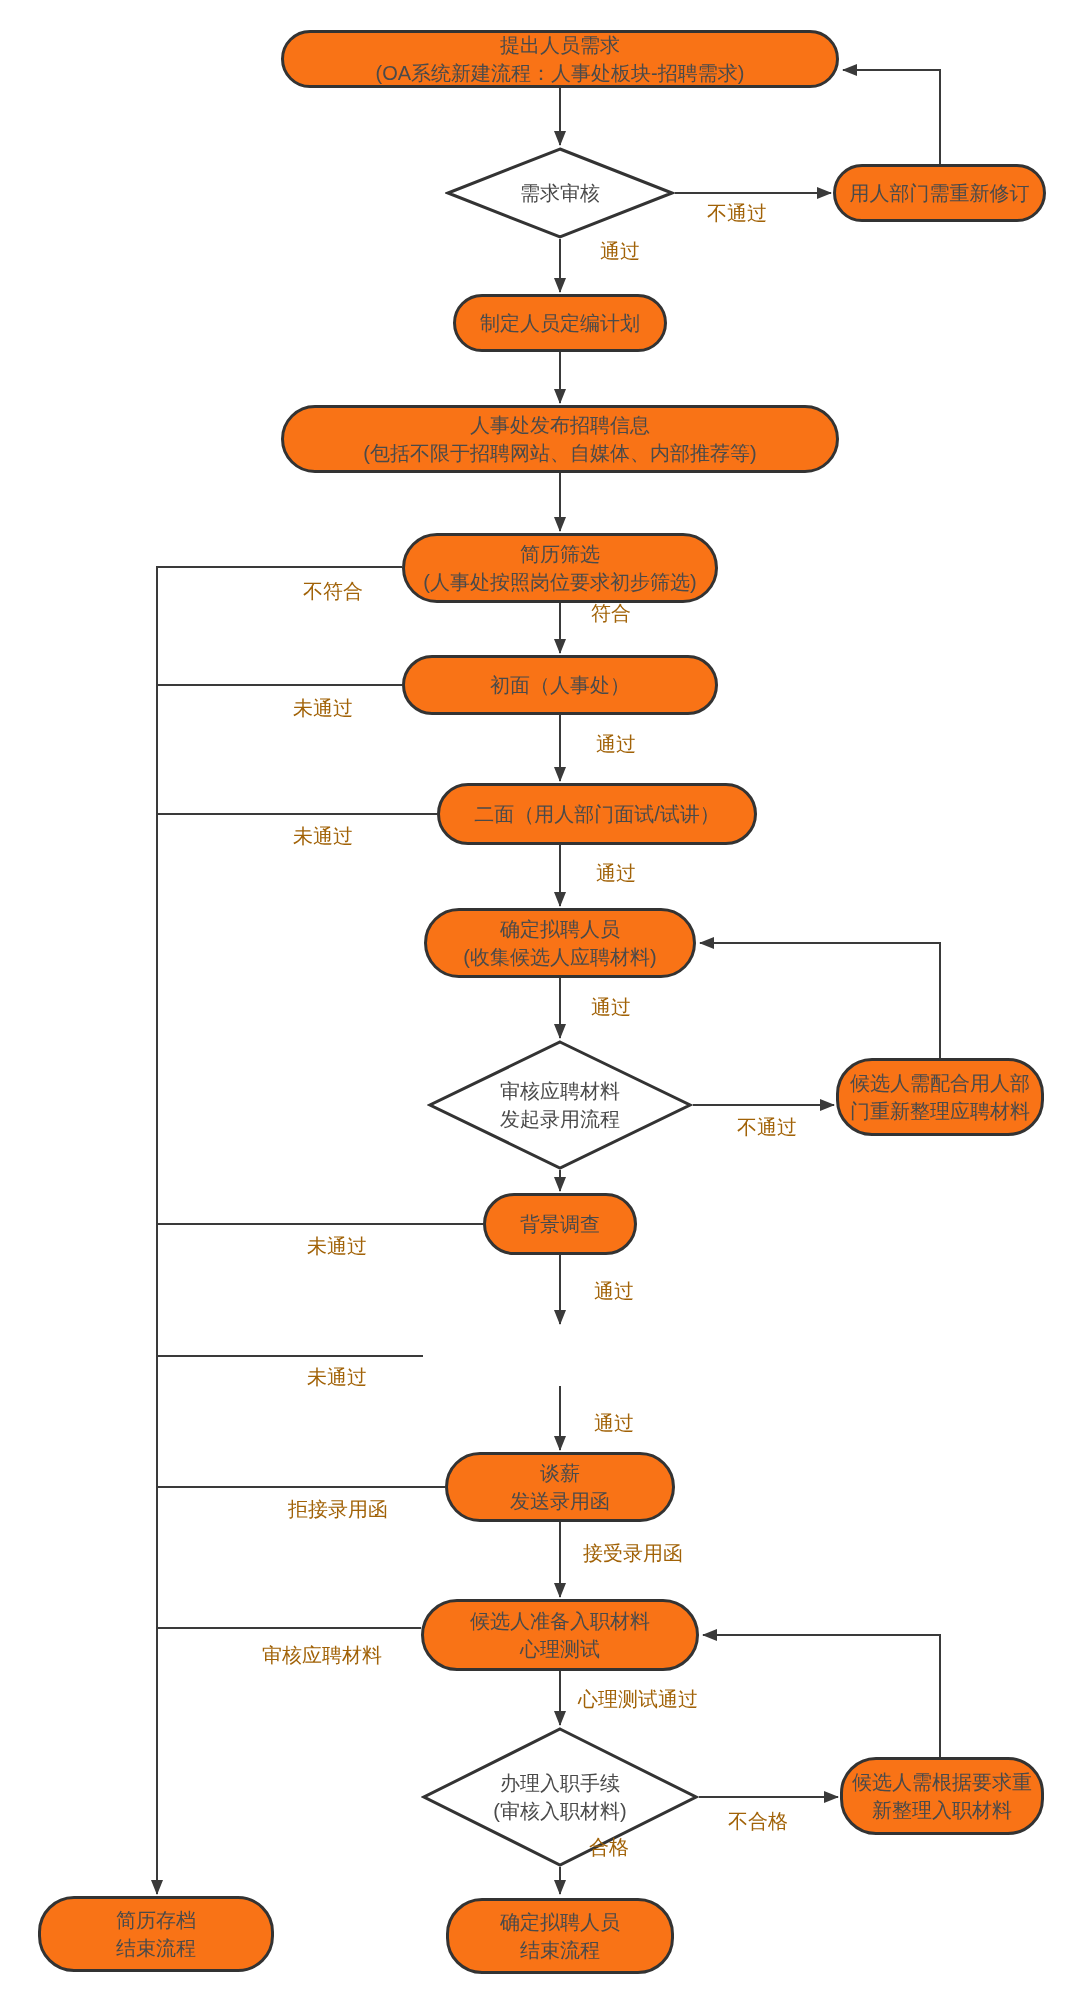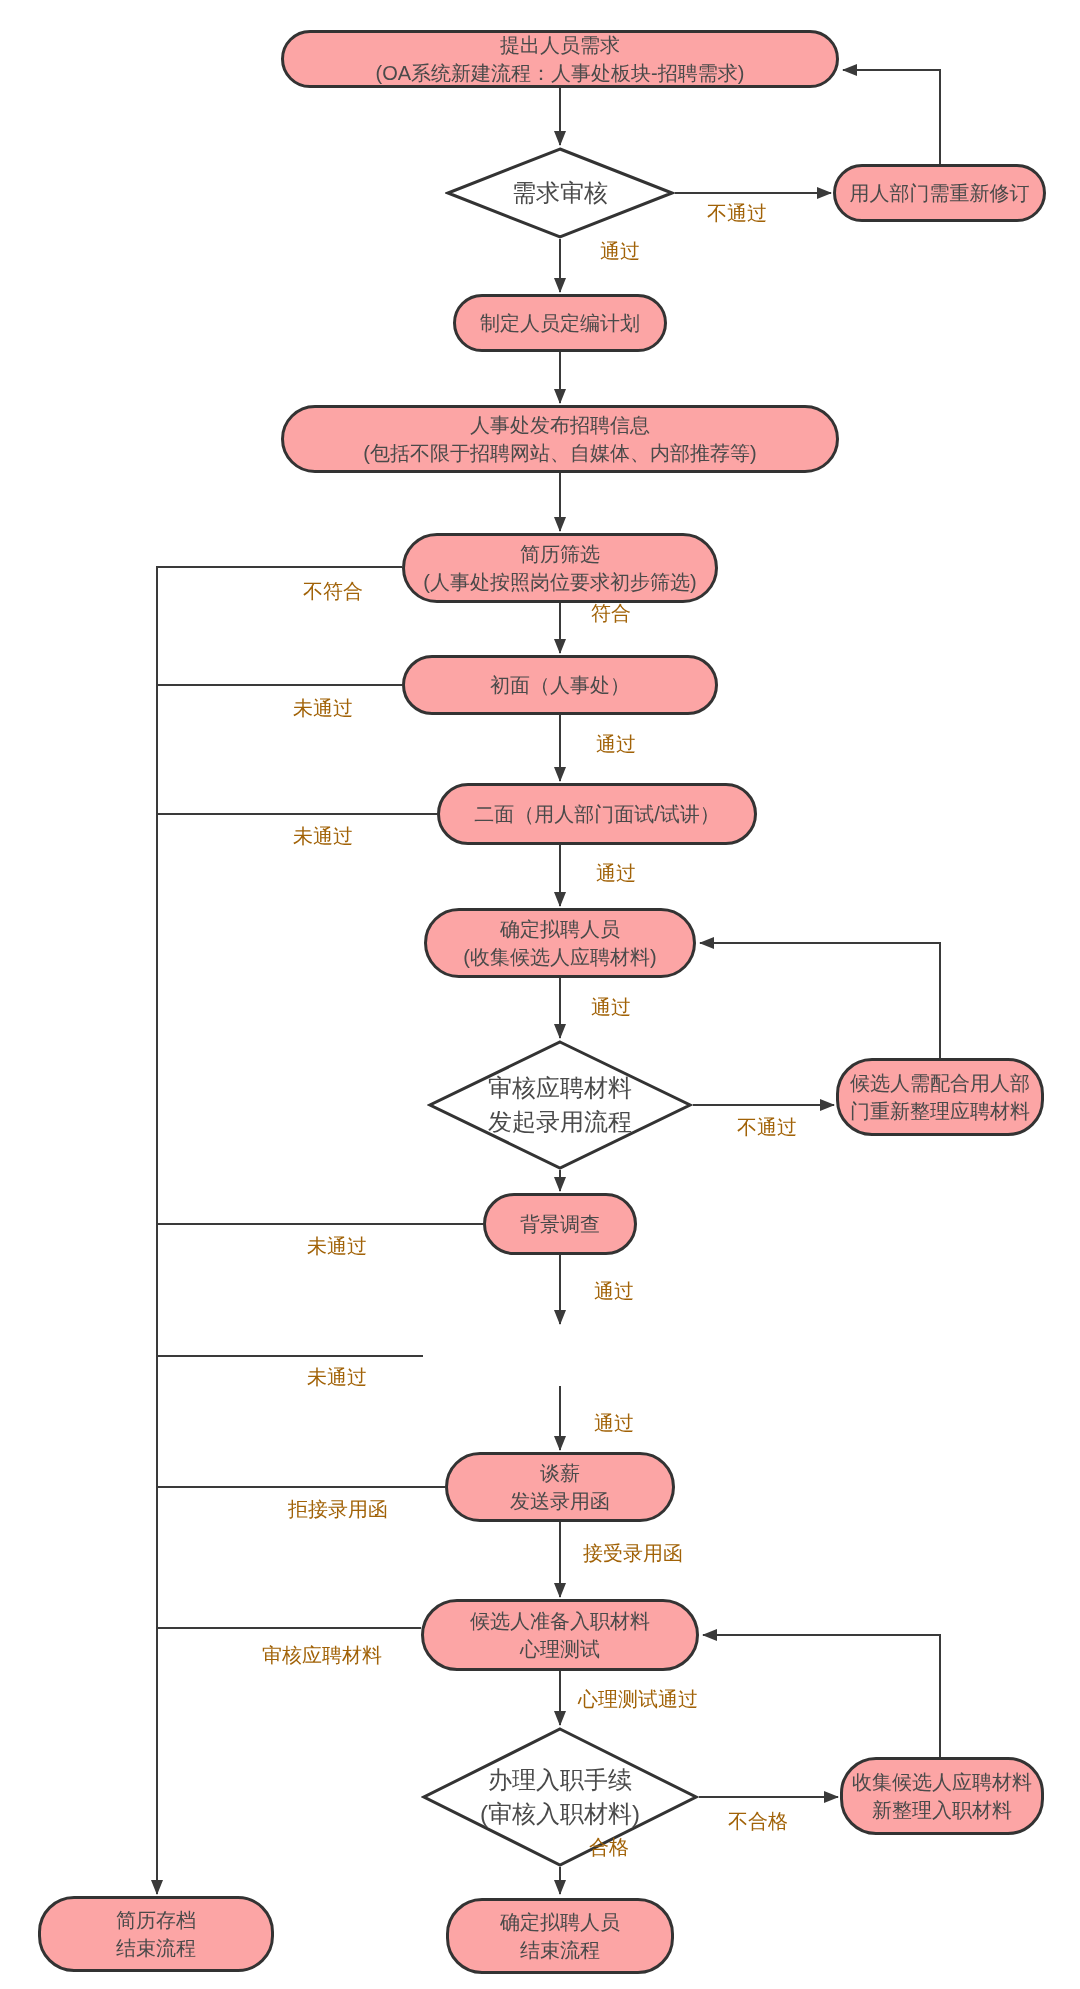--- a/index.html
+++ b/index.html
@@ -4,31 +4,31 @@
 <title>Flowchart</title>
 <style>
   html,body { margin:0; padding:0; background:#ffffff; }
   #canvas {
     position:relative; width:1080px; height:1989px; background:#ffffff;
     font-family:"Liberation Sans","DejaVu Sans",sans-serif; overflow:hidden;
   }
   #wires { position:absolute; left:0; top:0; width:1080px; height:1989px; }
   .node {
     position:absolute; box-sizing:border-box; border:3px solid #333333;
-    border-radius:36px; background:#fca5a5; display:flex; flex-direction:column;
+    border-radius:36px; background:#f97316; display:flex; flex-direction:column;
     align-items:center; justify-content:center; text-align:center;
     color:#4a4a4a; font-size:20px; line-height:1.4; z-index:2;
   }
   .node span { display:block; white-space:nowrap; }
   .diamond { position:absolute; z-index:2; }
   .diamond svg { position:absolute; left:0; top:0; }
   .diamond .dtext {
     position:absolute; left:0; top:0; right:0; bottom:0; display:flex;
     flex-direction:column; align-items:center; justify-content:center;
-    text-align:center; color:#4a4a4a; font-size:24px; line-height:1.4;
+    text-align:center; color:#4a4a4a; font-size:20px; line-height:1.4;
   }
   .elabel {
     position:absolute; color:#a16207; font-size:20px; white-space:nowrap; z-index:3;
   }
 </style>
 </head>
 <body>
 
 <div id="canvas">
 
@@ -148,21 +148,21 @@
     <svg width="278" height="140" viewBox="0 0 278 140">
       <polygon points="139,2 275,70 139,138 3,70" fill="#ffffff" stroke="#333333" stroke-width="3"></polygon>
     </svg>
     <div class="dtext">
       <span>办理入职手续</span>
       <span>(审核入职材料)</span>
     </div>
   </div>
 
   <div class="node" style="left:840px;top:1757px;width:204px;height:78px">
-    <span>收集候选人应聘材料</span>
+    <span>候选人需根据要求重</span>
     <span>新整理入职材料</span>
   </div>
 
   <div class="node" style="left:38px;top:1896px;width:236px;height:76px">
     <span>简历存档</span>
     <span>结束流程</span>
   </div>
 
   <div class="node" style="left:446px;top:1898px;width:228px;height:76px">
     <span>确定拟聘人员</span>

